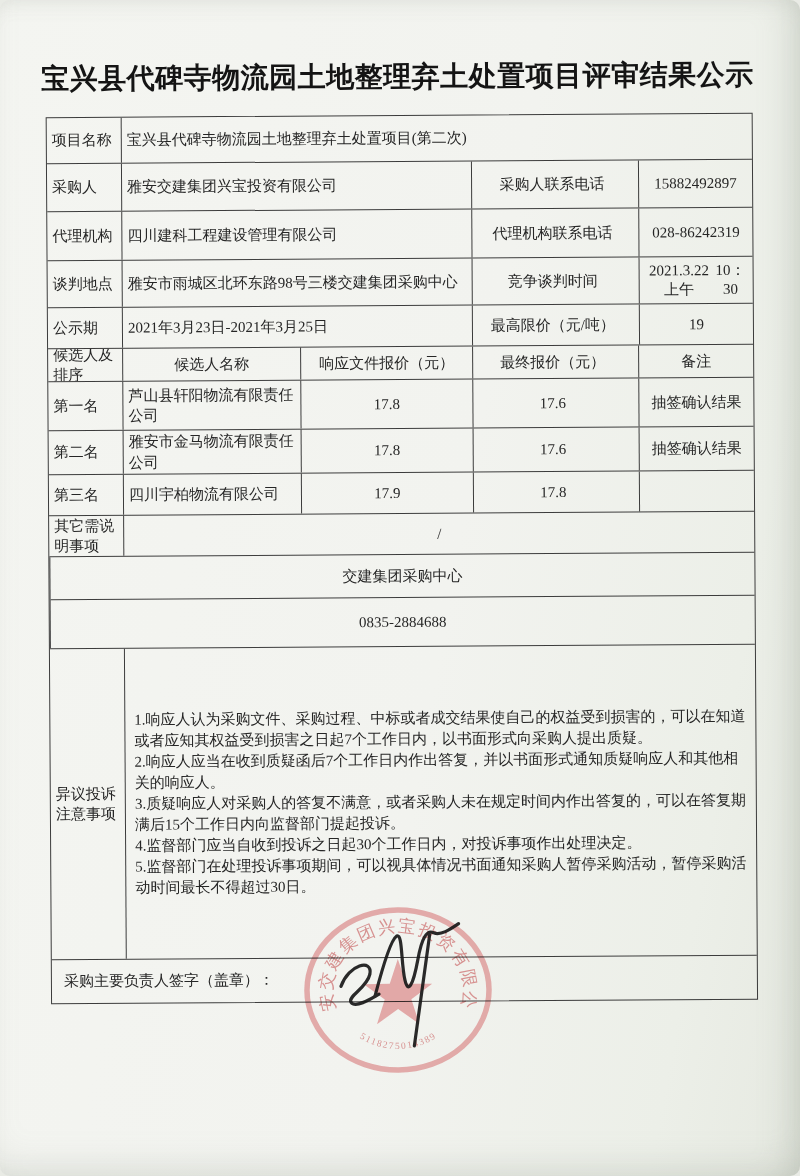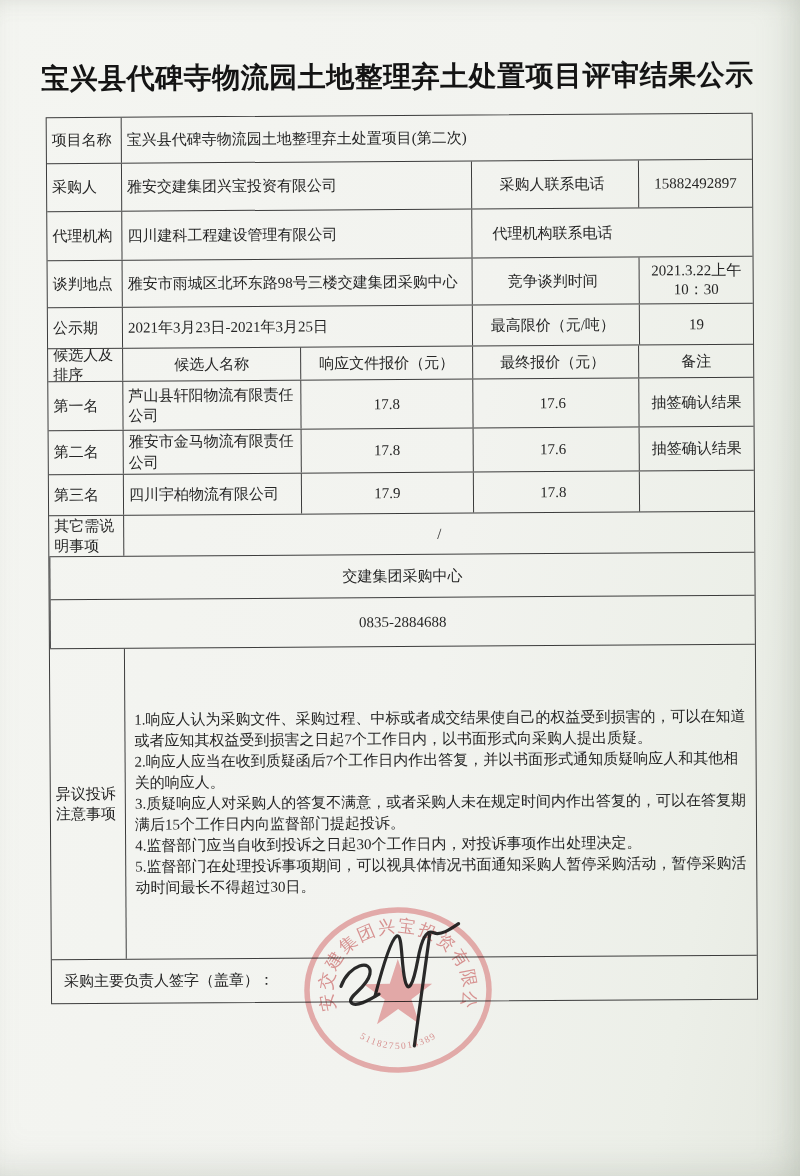--- a/index.html
+++ b/index.html
@@ -14,20 +14,21 @@
     font-family:"Liberation Serif","DejaVu Serif",serif;
     color:var(--ink);
     overflow:hidden;
   }
   .paper{
     position:relative;width:800px;height:1176px;
     background:linear-gradient(100deg,#f4f5f1 0%,#f2f3ef 55%,#ecefe8 85%,#e6e9e1 100%);
     box-shadow:inset -22px 0 34px -14px rgba(140,148,135,.30),
                inset 0 -26px 40px -22px rgba(140,148,135,.22),
                inset 0 14px 24px -18px rgba(160,166,152,.18);
+    border-radius:10px;
   }
   .scan{position:absolute;inset:0;transform:rotate(-0.35deg);transform-origin:400px 500px;}
   .title{
     position:absolute;left:0;top:58px;width:100%;
     text-align:center;margin:0;
     font-family:"Liberation Sans","DejaVu Sans",sans-serif;
     font-size:28px;font-weight:bold;color:#141414;letter-spacing:.5px;
   }
   .doc-table{
     position:absolute;left:48px;top:115px;width:707px;
@@ -47,21 +48,21 @@
   .c0{width:74px;flex:none;}
   .c1{width:178px;flex:none;}
   .c2{width:172px;flex:none;}
   .c3{width:160px;flex:none;}
   .c4{flex:1;margin-left:6px;}
   .cMain{width:350px;flex:none;}
   .cPh{width:161px;flex:none;}
   .grow{flex:1;}
   .lbl{padding-left:5px;}
   .ctr{justify-content:center;text-align:center;}
-  .col{flex-direction:column;justify-content:center;line-height:1.3;}
+  .col{flex-direction:row;justify-content:center;line-height:1.3;}
   .stack{display:flex;flex-direction:column;border-left:1.5px solid var(--line);box-sizing:border-box;flex:1;}
   .sub{display:flex;align-items:center;justify-content:center;box-sizing:border-box;}
   .sub+.sub{border-top:1.5px solid var(--line);}
   .notes{
     flex:1;display:flex;flex-direction:column;justify-content:center;
     padding:6px 8px 6px 9px;line-height:21px;font-size:15px;
   }
   .sig-cell{flex:1;border-left:none;padding-left:12px;}
   .stamp-svg{position:absolute;left:295px;top:905px;mix-blend-mode:multiply;opacity:.82;}
   .sig-svg{position:absolute;left:330px;top:918px;}
@@ -86,20 +87,21 @@
         <div class="td c0 lbl">采购人</div>
         <div class="td cMain">雅安交建集团兴宝投资有限公司</div>
         <div class="td cPh ctr">采购人联系电话</div>
         <div class="td c4 ctr">15882492897</div>
       </div>
 
       <div class="tr" style="height:49px">
         <div class="td c0 lbl">代理机构</div>
         <div class="td cMain">四川建科工程建设管理有限公司</div>
         <div class="td cPh ctr">代理机构联系电话</div>
+        <div class="td c4 ctr">028-86242319</div>
       </div>
 
       <div class="tr" style="height:47px">
         <div class="td c0 lbl">谈判地点</div>
         <div class="td cMain" style="padding-right:2px">雅安市雨城区北环东路98号三楼交建集团采购中心</div>
         <div class="td cPh ctr">竞争谈判时间</div>
         <div class="td c4 ctr col">
           <span>2021.3.22上午</span>
           <span>10：30</span>
         </div>

